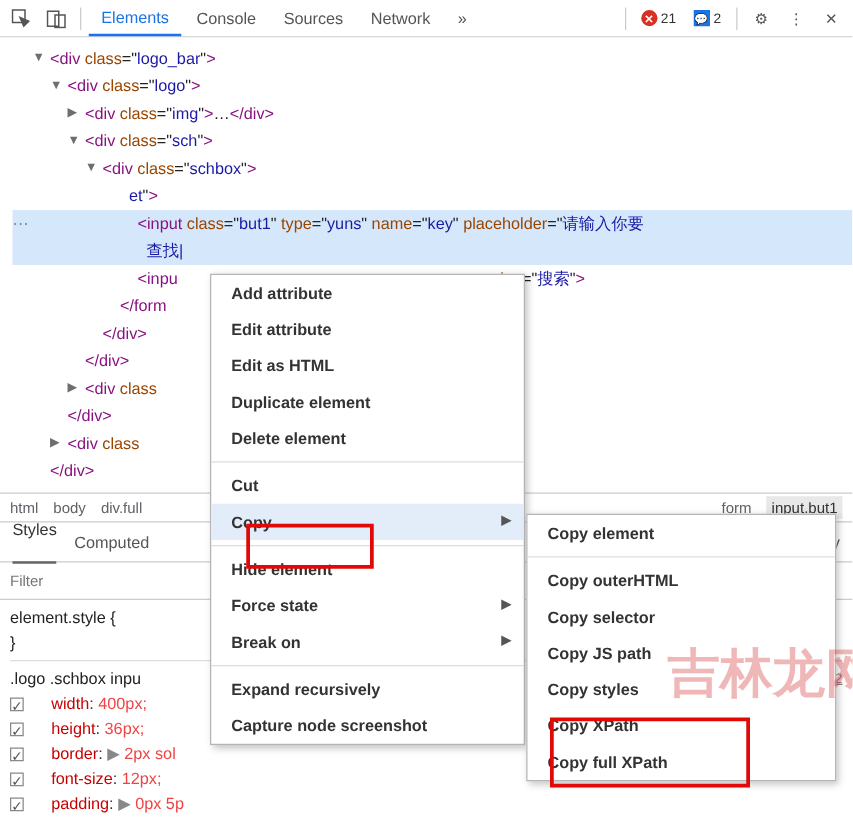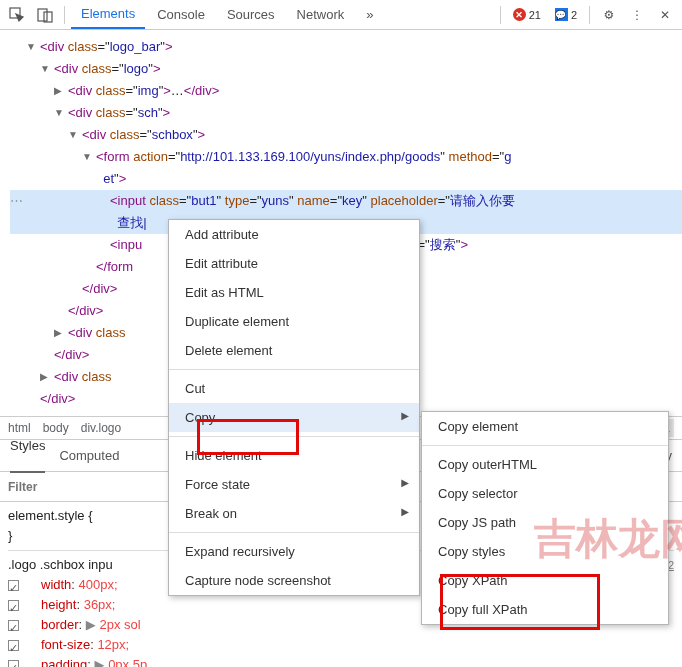--- a/index.html
+++ b/index.html
@@ -28,31 +28,31 @@
 .ellips { position:absolute; left:0; color:#888; }
 
 
 .crumb { border-top:1px solid #ccc; border-bottom:1px solid #ccc; height:24px; display:flex; align-items:center; padding:0 8px; gap:12px; font-size:12px; color:#5f6368; }
 .crumb span.sel { background:#e8e8e8; padding:2px 4px; color:#333; }
 
 
 .sub-tabs { height:32px; border-bottom:1px solid #ccc; display:flex; align-items:center; gap:14px; padding:0 10px; font-size:13px; color:#555; }
 .sub-tabs .active { color:#333; border-bottom:2px solid #666; padding-bottom:18px; }
 .filter-row { border-bottom:1px solid #ccc; height:30px; display:flex; align-items:center; padding:0 8px; gap:6px; }
-.filter-row input { border:none; outline:none; height:24px; width:80px; font-size:12px; color:#888;font-weight:bold; }
+.filter-row input { border:none; outline:none; height:24px; width:80px; font-size:12px; color:#888; }
 .styles-body { font-family:Consolas,Menlo,monospace; font-size:13px; line-height:20px; padding:4px 8px; }
 .sel-name{color:#222}.brace{color:#222}
 .rule-src { float:right; color:#888; font-size:11px; text-decoration:underline; }
 .prop{color:#c80000;padding-left:18px}.pval{color:#ef4444}
 .chk{display:inline-block;width:11px;height:11px;border:1px solid #888;margin-right:4px;vertical-align:middle;position:relative}
 .chk::after{content:"✓";position:absolute;left:0;top:-3px;font-size:11px;color:#555}
 .hr { border-top:1px solid #ddd; margin:4px 0; }
 
 
-.menu { position:absolute; background:#fff; border:1px solid #b5b5b5; box-shadow:2px 2px 6px rgba(0,0,0,.25); font-size:13px; min-width:248px; }
+.menu { position:absolute; background:#fff; border:1px solid #b5b5b5; box-shadow:2px 2px 6px rgba(0,0,0,.25); font-size:13px; min-width:248px;font-weight:bold; }
 .menu .item { padding:7px 16px; position:relative; }
 .menu .item.hover { background:#e3edf9; }
 .menu .item.disabled { color:#aaa; }
 .menu .sep { height:1px; background:#ddd; margin:4px 0; }
 .menu .item.sub::after { content:"▶"; position:absolute; right:10px; font-size:10px; color:#555; }
 .red-box { position:absolute; border:3px solid #e10808; pointer-events:none; }
 
 
 .watermark { position:absolute; right:0; bottom:100px; color:rgba(210,50,50,.35); font-size:42px; font-weight:bold; writing-mode:horizontal-tb; pointer-events:none; transform:translateX(20px); }
 
@@ -96,40 +96,39 @@
   <div class="tb-ico">⋮</div>
   <div class="tb-ico">✕</div>
 </div>
 
 <div class="dom">
   <div class="row i1"><span class="arrow open"></span><span><span class="pun">&lt;div </span><span class="attr">class</span>="<span class="val">logo_bar</span>"<span class="pun">&gt;</span></span></div>
   <div class="row i2"><span class="arrow open"></span><span><span class="pun">&lt;div </span><span class="attr">class</span>="<span class="val">logo</span>"<span class="pun">&gt;</span></span></div>
   <div class="row i3"><span class="arrow closed"></span><span><span class="pun">&lt;div </span><span class="attr">class</span>="<span class="val">img</span>"<span class="pun">&gt;</span>…<span class="pun">&lt;/div&gt;</span></span></div>
   <div class="row i3"><span class="arrow open"></span><span><span class="pun">&lt;div </span><span class="attr">class</span>="<span class="val">sch</span>"<span class="pun">&gt;</span></span></div>
   <div class="row i4"><span class="arrow open"></span><span><span class="pun">&lt;div </span><span class="attr">class</span>="<span class="val">schbox</span>"<span class="pun">&gt;</span></span></div>
-  <div class="row i5"><span class="arrow open"></span><span><span class="pun">&lt;form </span><span class="attr">action</span>="<span class="val">http://101.133.169.100/yuns/index.php/goods</span>" <span class="attr">method</span>="<span class="val">g</span></span></div>
   <div class="row i5"><span>&nbsp;&nbsp;<span class="val">et</span>"<span class="pun">&gt;</span></span></div>
   <div class="line sel">
     <div class="row i6"><span class="ellips">⋯</span><span><span class="pun">&lt;input </span><span class="attr">class</span>="<span class="val">but1</span>" <span class="attr">type</span>="<span class="val">yuns</span>" <span class="attr">name</span>="<span class="val">key</span>" <span class="attr">placeholder</span>="<span class="val">请输入你要</span></span></div>
     <div class="row i6"><span>&nbsp;&nbsp;<span class="val">查找|</span></span></div>
   </div>
   <div class="row i6"><span><span class="pun">&lt;inpu</span></span><span style="margin-left:258px"><span class="attr">lue</span>="<span class="val">搜索</span>"<span class="pun">&gt;</span></span></div>
   <div class="row i5"><span><span class="pun">&lt;/form</span></span></div>
   <div class="row i4"><span><span class="pun">&lt;/div&gt;</span></span></div>
   <div class="row i3"><span><span class="pun">&lt;/div&gt;</span></span></div>
   <div class="row i3"><span class="arrow closed"></span><span><span class="pun">&lt;div </span><span class="attr">class</span></span></div>
   <div class="row i2"><span><span class="pun">&lt;/div&gt;</span></span></div>
   <div class="row i2"><span class="arrow closed"></span><span><span class="pun">&lt;div </span><span class="attr">class</span></span></div>
   <div class="row i1"><span><span class="pun">&lt;/div&gt;</span></span></div>
 </div>
 
 <div class="crumb">
   <span>html</span>
   <span>body</span>
-  <span>div.logo</span>
+  <span>div.full</span>
   <span style="flex:1"></span>
   <span>form</span>
   <span class="sel">input.but1</span>
 </div>
 
 <div class="sub-tabs">
   <span class="active">Styles</span>
   <span>Computed</span>
   <span style="flex:1"></span>
   <span>essibility</span>

